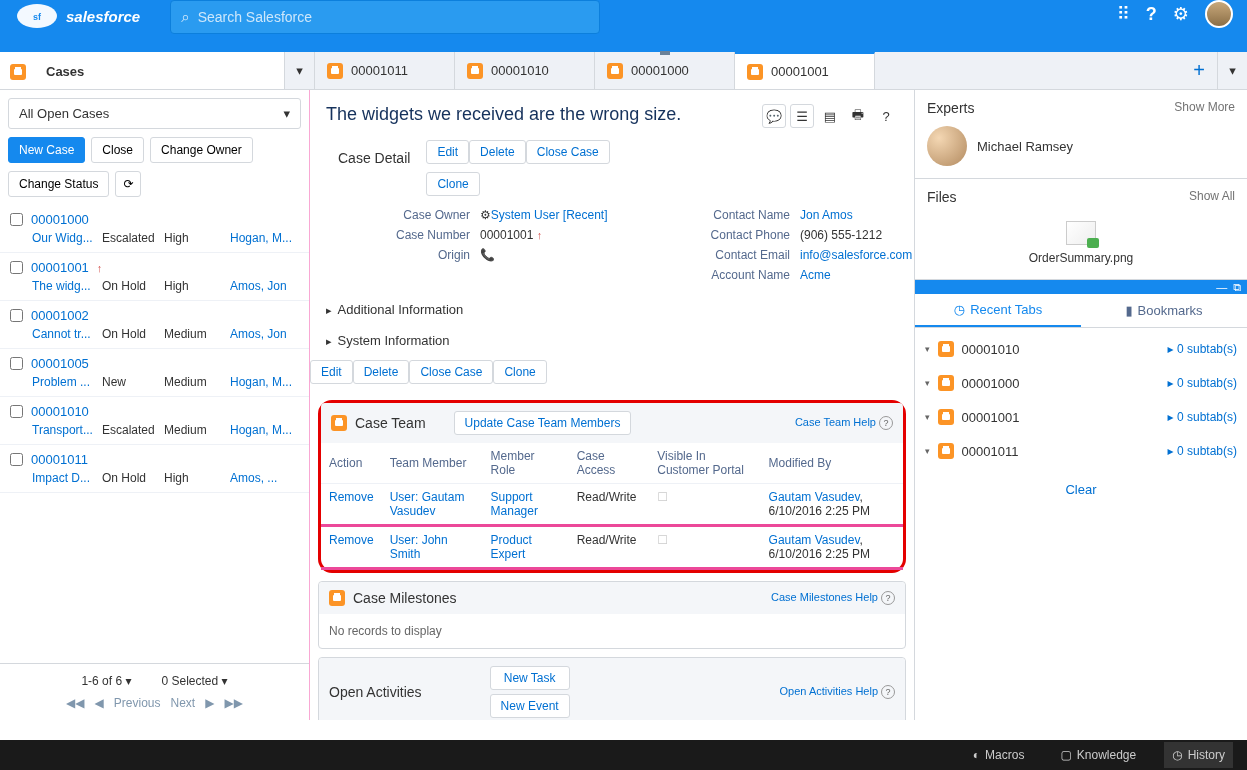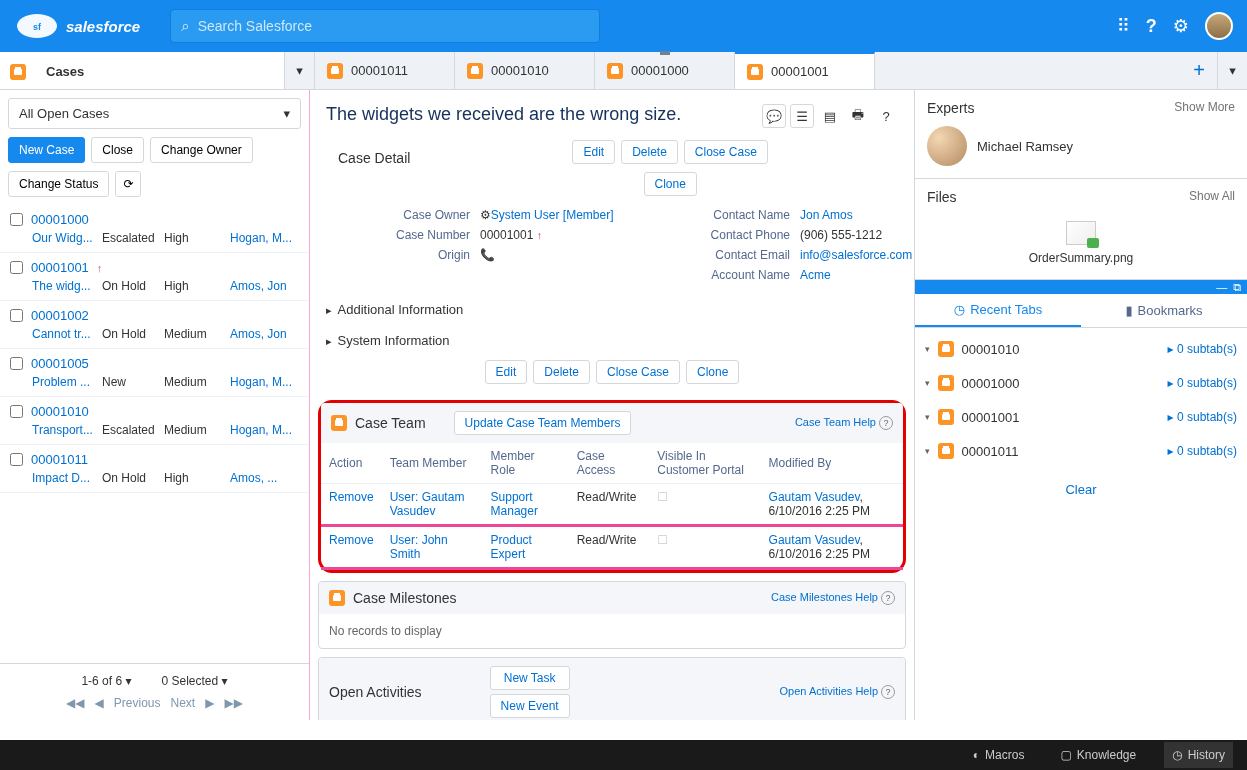--- a/index.html
+++ b/index.html
@@ -1,18 +1,18 @@
 <!DOCTYPE html>
 <html><head>
 <meta charset="utf-8">
 <style>
 * { box-sizing: border-box; margin: 0; padding: 0; font-family: "Salesforce Sans", Arial, sans-serif; }
 body { width: 1247px; height: 770px; background: #fff; overflow: hidden; font-size: 13px; color: #333; }
 
-.header { height: 52px; background: #1589ee; display: flex; align-items: center; padding: 0 14px; }
+.header { height: 52px; background: #1589ee; display: flex; align-items: flex-start; padding: 0 14px; }
 .logo { color: #fff; font-weight: bold; font-size: 15px; display: flex; align-items: center; gap: 6px; margin-right: 30px; }
 .logo svg { width: 46px; height: 32px; }
 .search-box { flex: 0 0 430px; height: 34px; background: #2a9bf0; border-radius: 4px; display: flex; align-items: center; padding: 0 10px; border: 1px solid #0c7fdc; }
 .search-box input { background: transparent; border: none; outline: none; color: #000000; font-size: 14px; margin-left: 8px; width: 100%; }
 .search-box input::placeholder { color: #cde7fb; }
 .header-right { margin-left: auto; display: flex; align-items: center; gap: 16px; color: #fff; }
 .header-right .icon { cursor: pointer; display: flex; align-items: center; justify-content: center; }
 .avatar { width: 28px; height: 28px; border-radius: 50%; background: linear-gradient(#c8a87b, #8b6f47); border: 2px solid #fff; }
 
 .tabs-row { height: 38px; background: #eef1f6; border-bottom: 1px solid #d4d8dd; display: flex; }
@@ -52,21 +52,21 @@
 .pager .row1 span { cursor: pointer; }
 .pager .row2 { display: flex; gap: 10px; align-items: center; color: #8097ad; }
 
 .center-pane { flex: 1; overflow-y: scroll; background: #fff; position: relative; }
 .detail-header { padding: 14px 16px 8px; display: flex; justify-content: space-between; }
 .detail-title { font-size: 18px; color: #16325c; }
 .detail-icons { display: flex; gap: 4px; }
 .icon-btn { width: 24px; height: 24px; border: 1px solid #d4d8dd; border-radius: 3px; display: flex; align-items: center; justify-content: center; cursor: pointer; font-size: 13px; }
 .icon-btn.nb { border: none; }
 .section-title { padding: 6px 16px; font-size: 14px; color: #333; }
-.btn-group { display: flex; gap: 6px; justify-content: center; padding: 4px 0 8px; }
+.btn-group { display: flex; gap: 0; justify-content: flex-start; padding: 4px 0 8px; }
 .link-btn { border: 1px solid #d4d8dd; border-radius: 3px; padding: 4px 10px; color: #0070d2; background: #fff; cursor: pointer; font-size: 12px; }
 .field-grid { display: grid; grid-template-columns: 120px 180px 120px 1fr; gap: 6px 10px; padding: 4px 16px 12px 40px; font-size: 12px; }
 .field-grid .label { text-align: right; color: #54698d; }
 .field-grid .value a { color: #0070d2; text-decoration: none; }
 .collapsible { padding: 8px 16px; cursor: pointer; font-size: 13px; }
 .collapsible::before { content: '▸'; margin-right: 6px; font-size: 11px; }
 .related-section { margin: 8px 8px; border: 1px solid #d4d8dd; border-radius: 4px; }
 .related-section.highlight { border: 3px solid #e40000; border-radius: 14px; }
 .related-header { padding: 8px 10px; display: flex; align-items: center; gap: 8px; background: #f4f6f9; border-radius: 4px 4px 0 0; }
 .related-header .rtitle { font-size: 14px; }
@@ -284,21 +284,21 @@
           <button class="link-btn">Delete</button>
           <button class="link-btn">Close Case</button>
         </div>
         <div class="btn-group" style="padding-top:0">
           <button class="link-btn">Clone</button>
         </div>
       </div>
     </div>
     <div class="field-grid">
       <div class="label">Case Owner</div>
-      <div class="value"><span>⚙</span><a>System User</a> <a>[Member]</a></div>
+      <div class="value"><span>⚙</span><a>System User</a> <a>[Recent]</a></div>
       <div class="label">Contact Name</div>
       <div class="value"><a>Jon Amos</a></div>
       <div class="label">Case Number</div>
       <div class="value"><span>00001001</span> <span class="red-arrow">↑</span></div>
       <div class="label">Contact Phone</div>
       <div class="value">(906) 555-1212</div>
       <div class="label">Origin</div>
       <div class="value"><span>📞</span></div>
       <div class="label">Contact Email</div>
       <div class="value"><a>info@salesforce.com</a></div>

